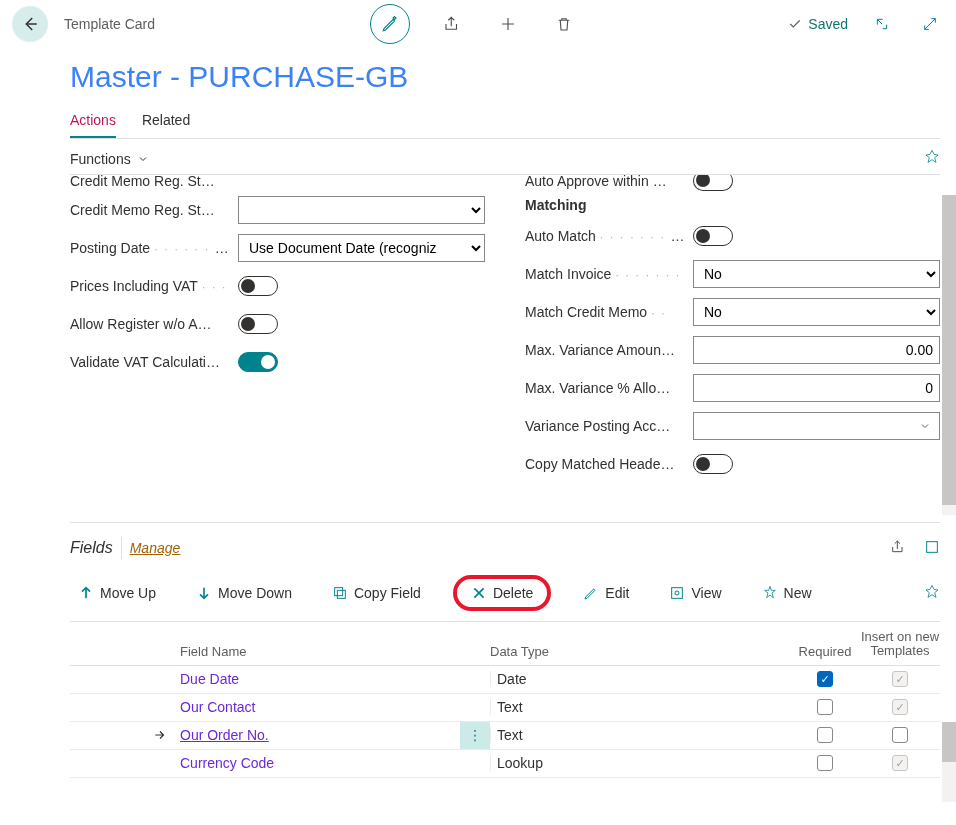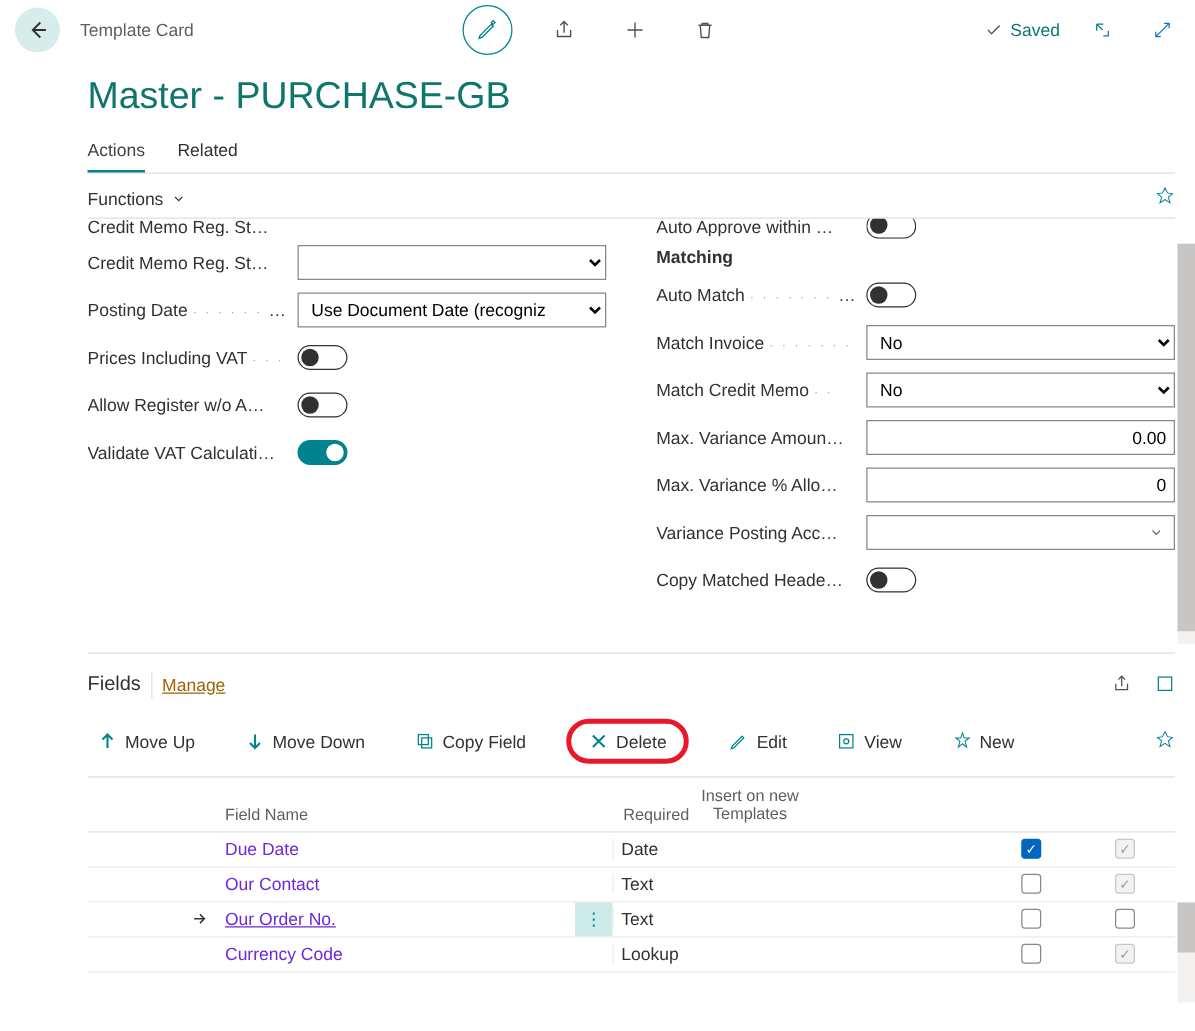--- a/index.html
+++ b/index.html
@@ -62,35 +62,35 @@
     color: #0f766e;
   }
   .saved { display: flex; align-items: center; gap: 6px; }
   .content {
     padding: 0 16px 0 70px;
   }
   h1.page-title {
     font-size: 30px;
     font-weight: 300;
     margin: 12px 0 18px 0;
-    color: #0f766e;
+    color: #3b82f6;
   }
   .tabs {
     border-bottom: 1px solid #e1dfdd;
     display: flex;
     gap: 26px;
     padding-bottom: 0;
   }
   .tab {
     padding-bottom: 8px;
     cursor: pointer;
     font-size: 14px;
   }
   .tab.active {
-    color: #404040;
+    color: #be185d;
     border-bottom: 2px solid #00838f;
     font-weight: 400;
   }
   .subactions {
     display: flex;
     align-items: center;
     padding: 10px 0 6px 0;
   }
   .subactions .func {
     display: flex; align-items: center; gap: 6px; cursor: pointer;
@@ -183,20 +183,21 @@
     font-weight: 600;
     margin: 6px 0 4px 0;
   }
   .fields-header {
     display: flex;
     align-items: center;
     border-top: 1px solid #e1dfdd;
     padding-top: 14px;
     margin-top: 8px;
     gap: 8px;
+    font-style: italic;
   }
   .fields-header .title {
     font-size: 16px;
     font-weight: 400;
   }
   .fields-header .sep {
     width: 1px; height: 22px; background: #e1dfdd;
   }
   .fields-header .manage {
     color: #a16207;
@@ -529,20 +530,21 @@
         </svg>
     </div>
   </div>
 
   <div class="grid">
     <div class="grid-head">
       <div class="gh-sel"></div>
       <div class="gh-arrow"></div>
       <div class="gh-name">Field Name</div>
       <div class="gh-menu"></div>
+      <div class="gh-type">Data Type</div>
       <div class="gh-req">Required</div>
       <div class="gh-ins">Insert on new Templates</div>
     </div>
     <div id="grid-body">
         <div class="grow">
           <div class="gc-sel"></div>
           <div class="gc-arrow"></div>
           <div class="gc-name">Due Date</div>
           <div class="gc-menu"></div>
           <div class="gc-type">Date</div>

